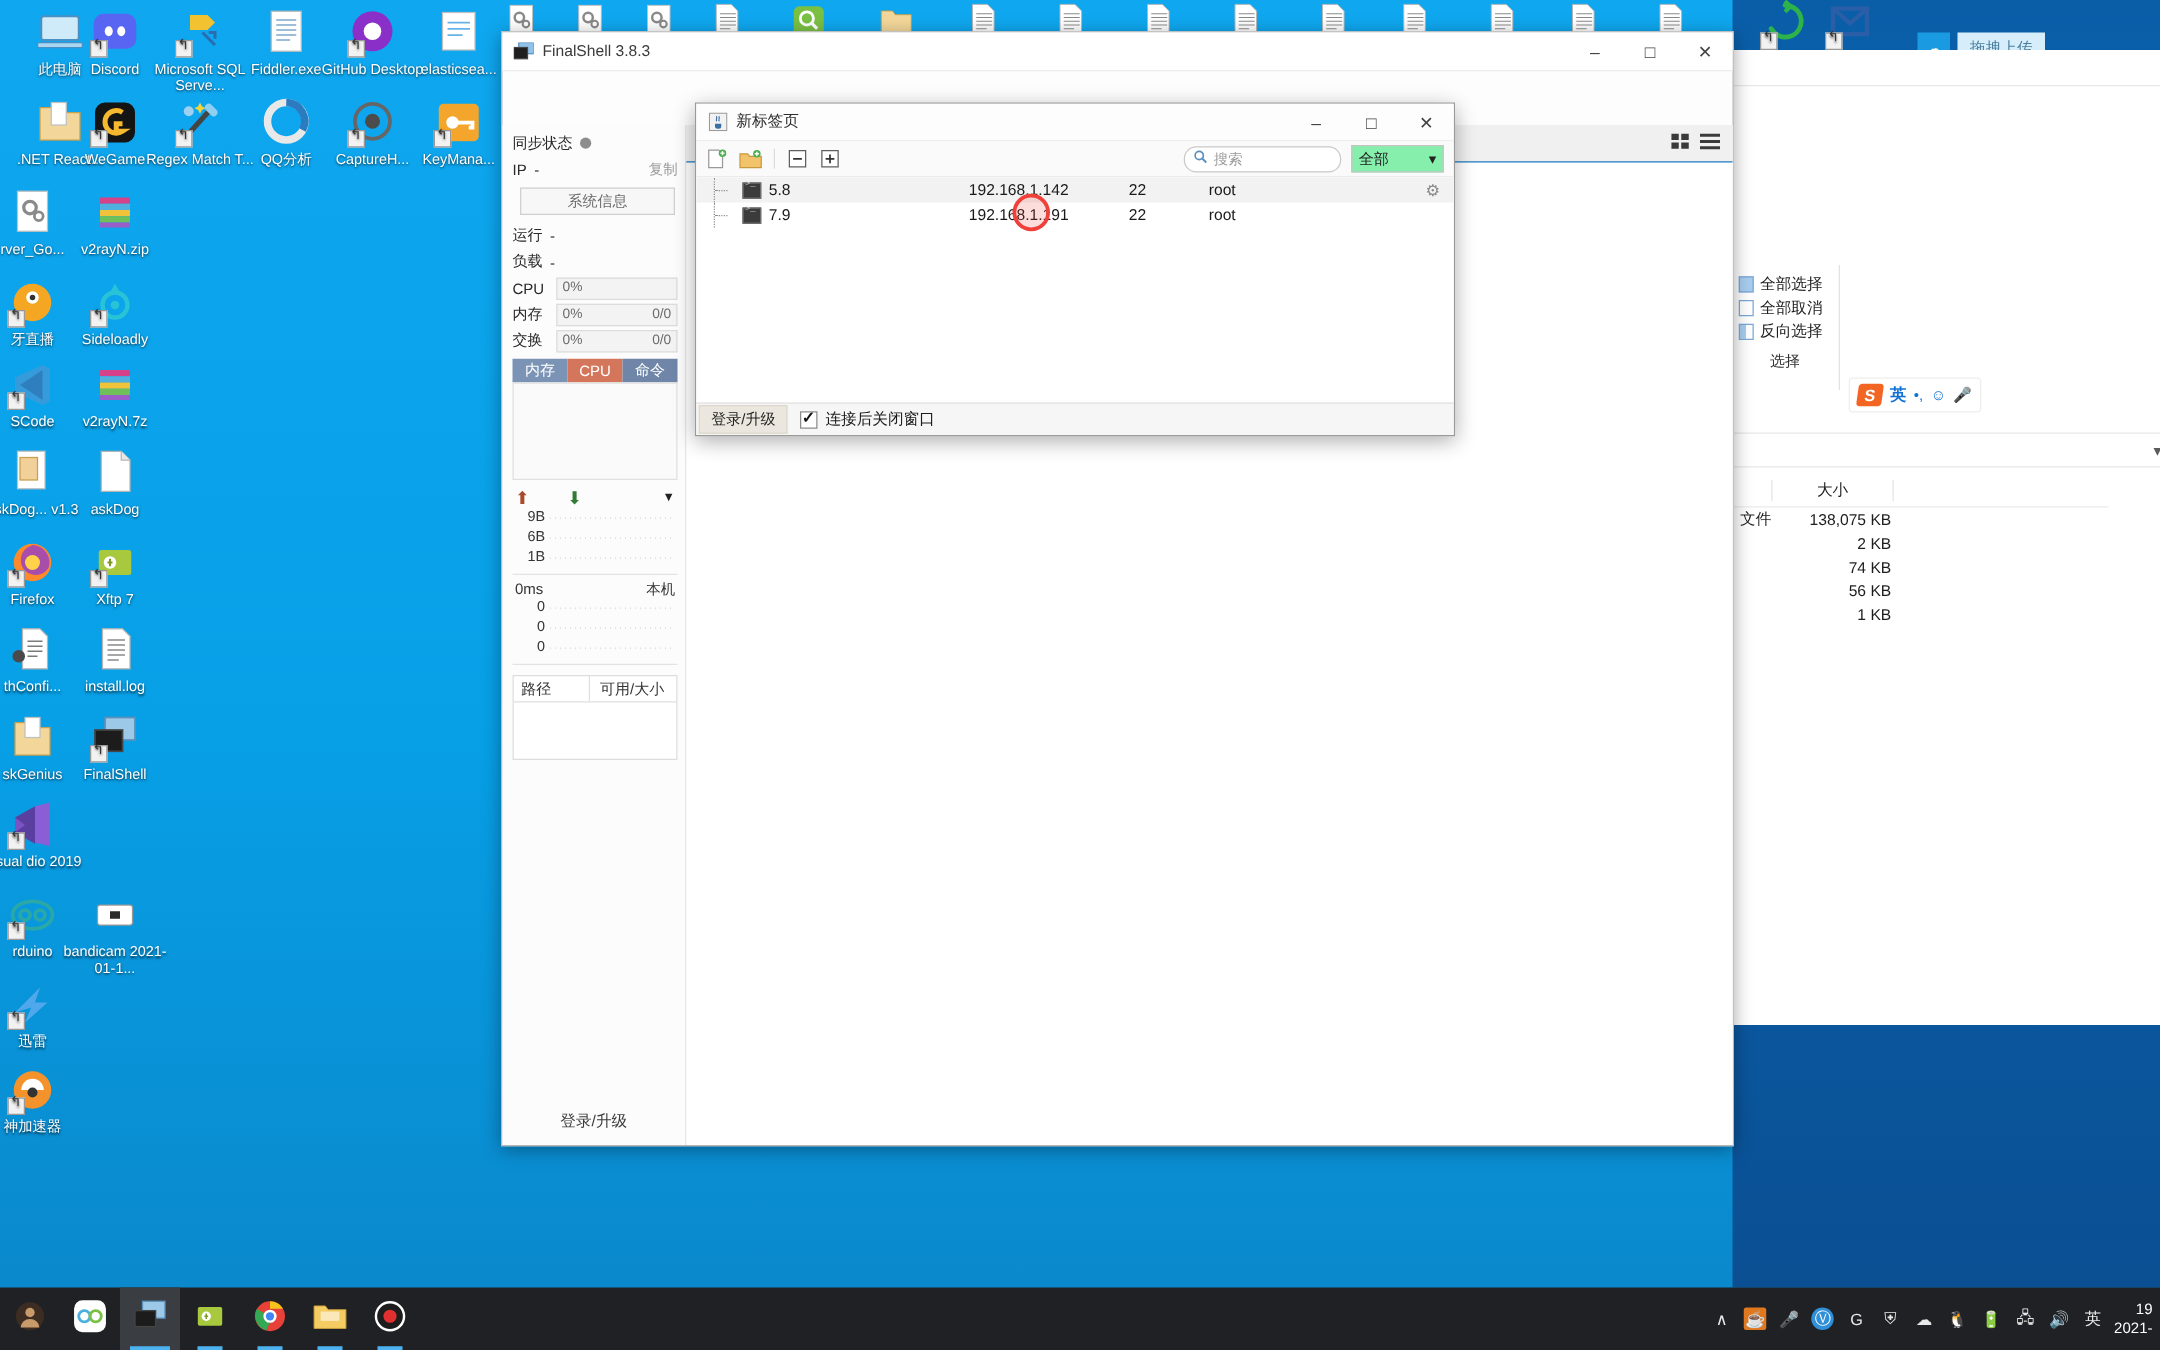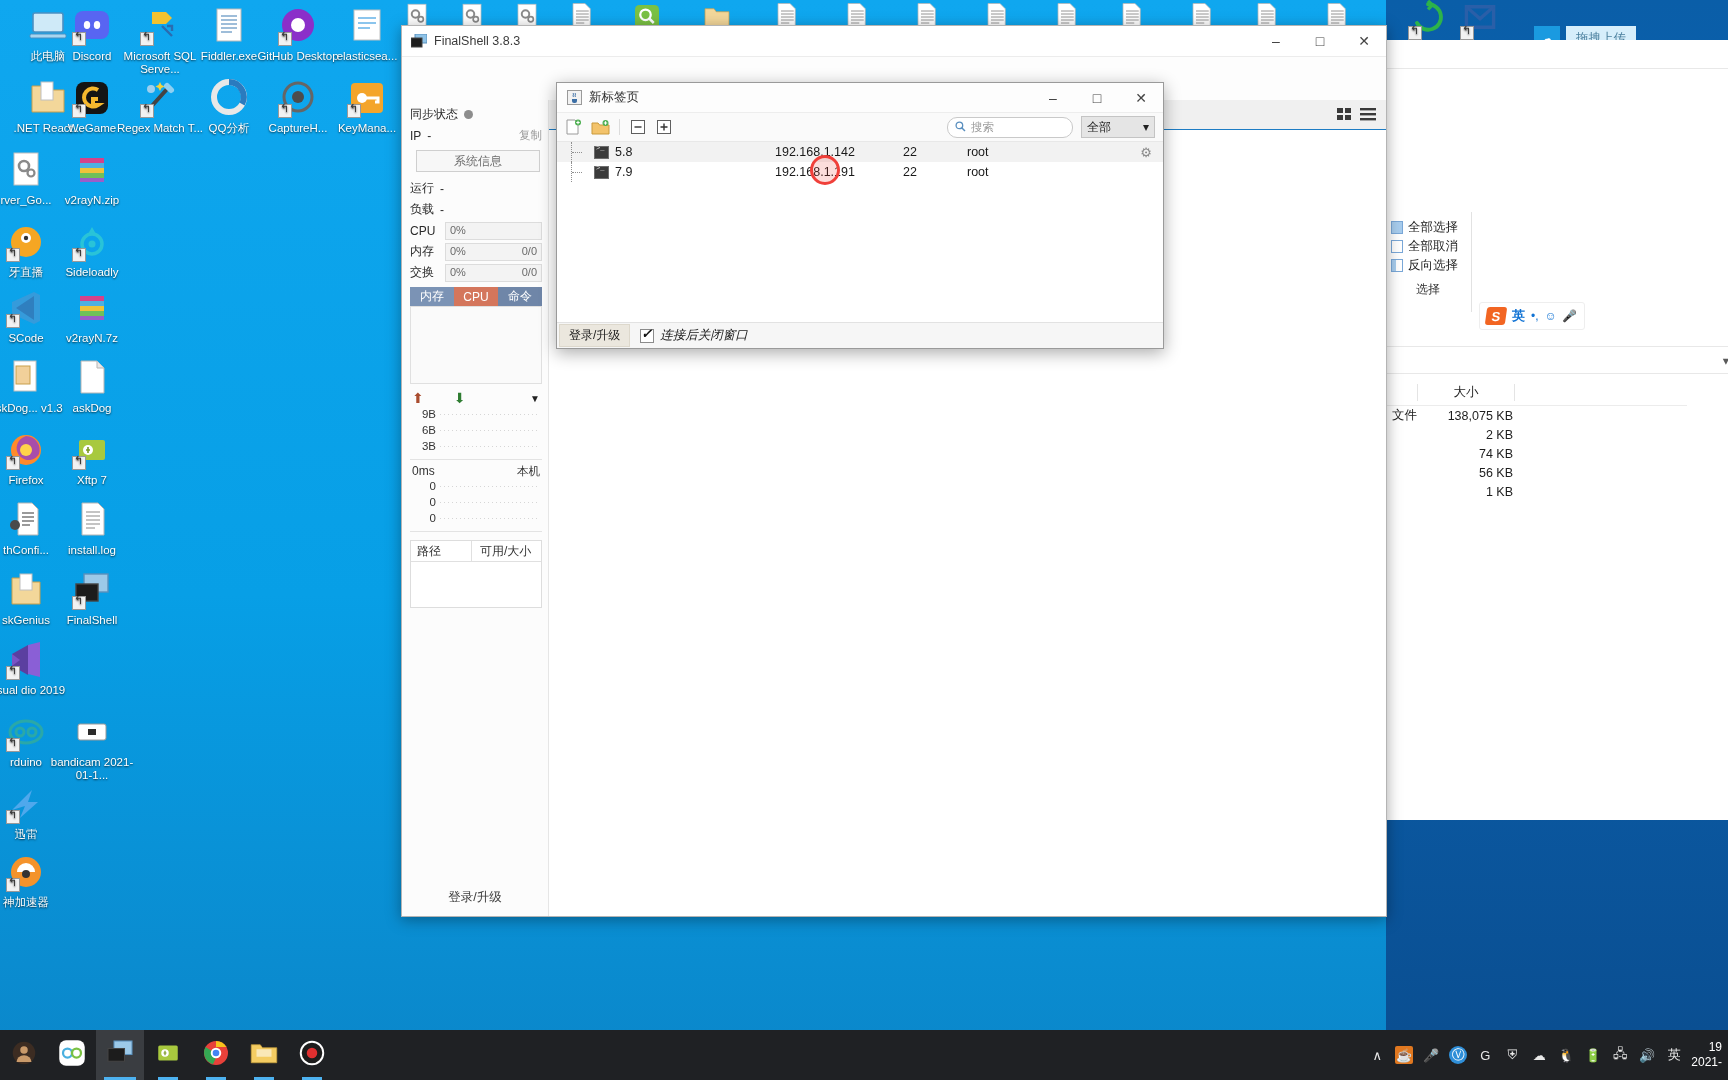--- a/index.html
+++ b/index.html
@@ -171,21 +171,21 @@
   }
   .tb-icon { width: 18px; height: 17px; position: relative; }
   .tb-div { width: 1px; height: 16px; background: #dcdcdc; margin: 0 2px; }
   #cm-search {
     margin-left: auto; width: 110px; height: 19px; background: #fff;
     border: 1px solid #c9c9c9; border-radius: 10px;
     display: flex; align-items: center; gap: 5px; padding: 0 7px;
     font-size: 11.5px; color: #9b9b9b;
   }
   #cm-filter {
-    width: 62px; height: 20px; background: #e5e5e5; border: 1px solid #c4c4c4;
+    width: 62px; height: 20px; background: #86efac; border: 1px solid #c4c4c4;
     display: flex; align-items: center; justify-content: space-between;
     padding: 0 5px; font-size: 12px; color: #222;
   }
   #cm-list { flex: 1; background: #ffffff; overflow: hidden; }
   .cm-folder {
     display: flex; align-items: center; gap: 6px; height: 20px; padding-left: 9px;
     font-size: 12.5px; color: #1a1a1a;
   }
   .cm-row {
     display: flex; align-items: center; height: 20px; position: relative;
@@ -206,21 +206,21 @@
   .cm-row .c-user { width: 100px; }
   .cm-row .gear { position: absolute; right: 11px; top: 3px; color: #8a8a8a; font-size: 13px; }
   #cm-bottom {
     height: 25px; background: #f6f6f6; border-top: 1px solid #e2e2e2;
     display: flex; align-items: center; gap: 10px; padding: 0 2px; flex: none;
   }
   #cm-login {
     background: #ebe7de; border: 1px solid #ddd8cc; height: 21px;
     display: flex; align-items: center; padding: 0 9px; font-size: 12px; color: #222;
   }
-  #cm-check { display: flex; align-items: center; gap: 6px; font-size: 12.5px; color: #1a1a1a; font-style: italic; }
+  #cm-check { display: flex; align-items: center; gap: 6px; font-size: 12.5px; color: #1a1a1a; }
   .chk { width: 12px; height: 12px; border: 1px solid #8b8b8b; background: #fff;
     position: relative; }
   .chk.on:after { content: "\2713"; position: absolute; left: 0px; top: -4px;
     font-size: 13px; color: #111; font-weight: bold; }
 
   
   #red-circle {
     position: absolute; left: 810px; top: 155px; width: 24px; height: 24px;
     border: 3px solid #f0403a; border-radius: 50%;
     background: rgba(240,64,58,.18);
@@ -798,21 +798,21 @@
       <div id="net-graph">
           <div class="graphrow">
             <span class="gl">9B</span>
             <span class="gg"></span>
           </div>
           <div class="graphrow">
             <span class="gl">6B</span>
             <span class="gg"></span>
           </div>
           <div class="graphrow">
-            <span class="gl">3B</span>
+            <span class="gl">1B</span>
             <span class="gg"></span>
           </div>
         </div>
 
       <div class="sep"></div>
       <div class="ms-label" style="position:relative;">
         <span>0ms</span>
         <span id="right-local">本机</span>
       </div>
       <div id="lat-graph">

